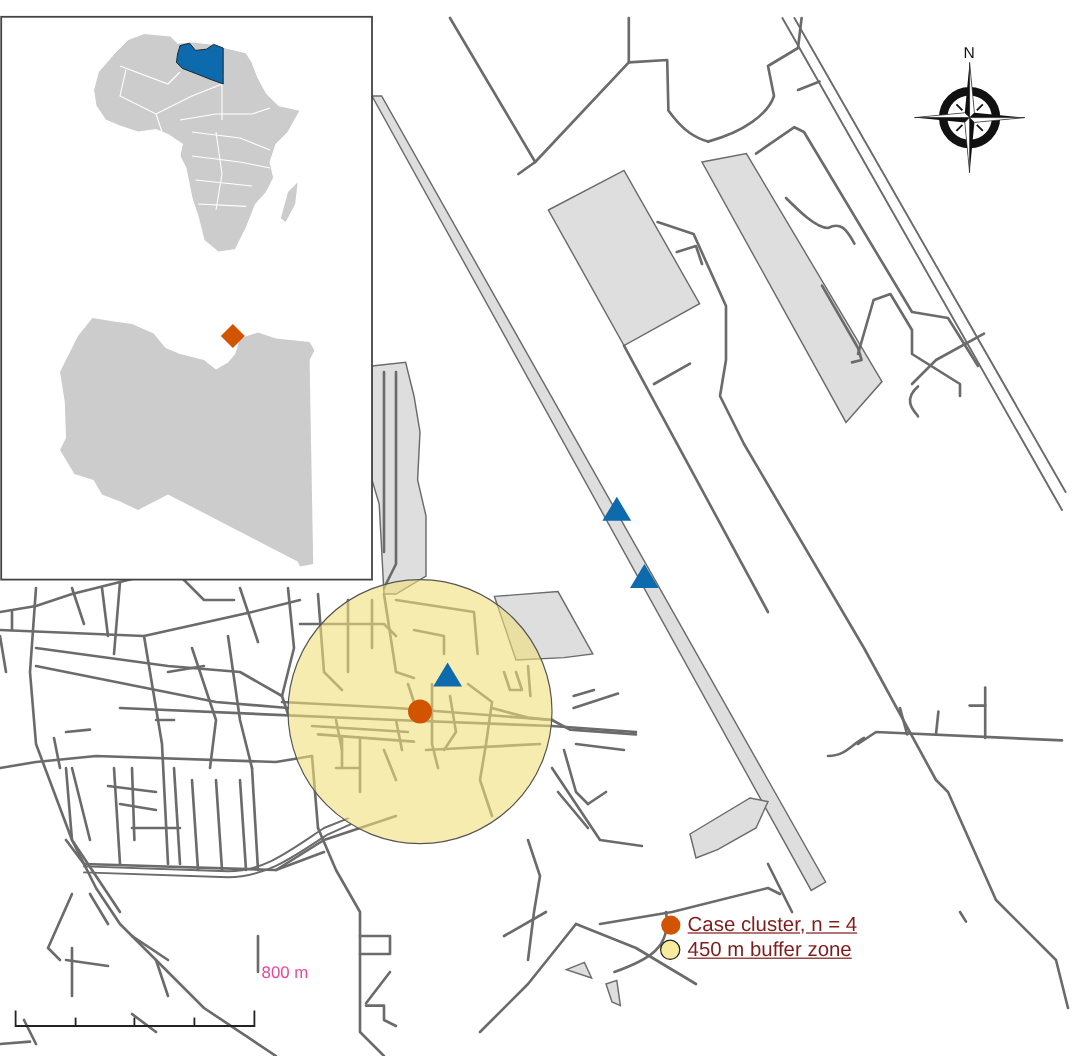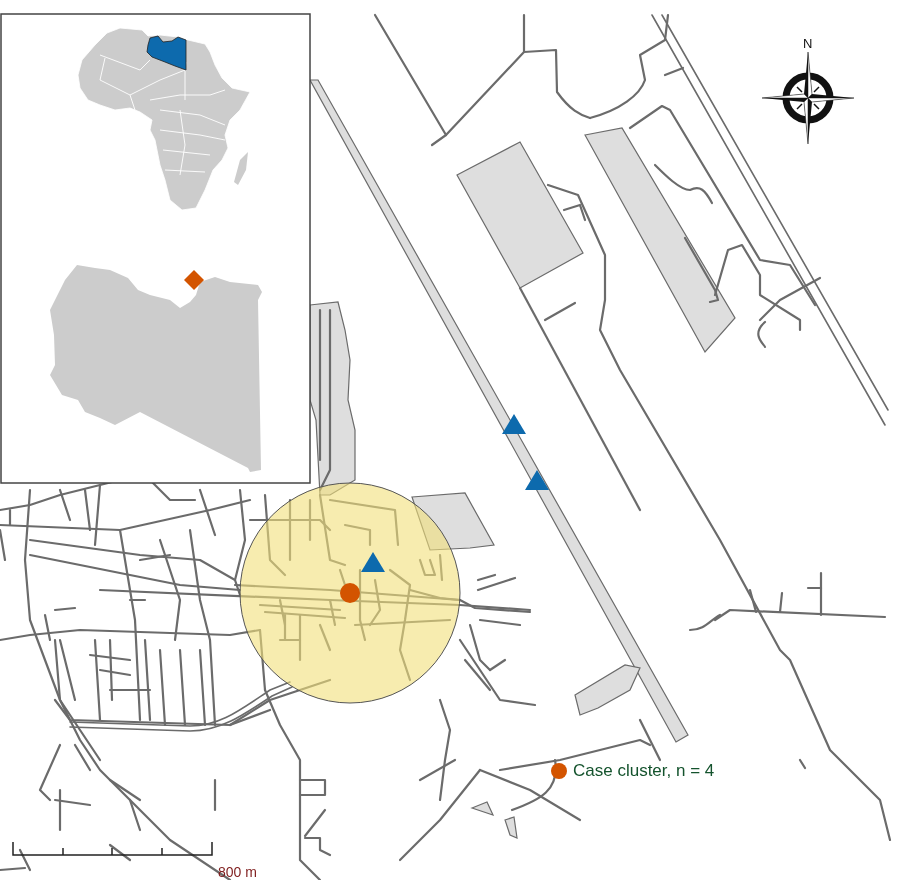--- a/index.html
+++ b/index.html
@@ -3,26 +3,26 @@
   <meta charset="utf-8">
   <style>
     html, body { margin: 0; padding: 0; background: #ffffff; }
     body { width: 900px; height: 880px; position: relative; overflow: hidden; font-family: "Liberation Sans", sans-serif; }
     #map-root { position: absolute; left: 0; top: 0; width: 900px; height: 880px; }
     svg { display: block; }
     .road { fill: none; stroke: #6b6b6b; stroke-width: 2.2; stroke-linecap: round; stroke-linejoin: round; }
     .road-thin { fill: none; stroke: #6b6b6b; stroke-width: 1.6; stroke-linecap: round; stroke-linejoin: round; }
     .area { fill: #dedede; stroke: #6b6b6b; stroke-width: 1.2; }
     .legend { position: absolute; left: 550px; top: 760px; }
-    .legend-row { display: flex; align-items: center; height: 21px; font-size: 17px; color: #14532d; }
+    .legend-row { display: flex; align-items: center; height: 21px; font-size: 17px; color: #7f1d1d; text-decoration: underline; }
     .legend-sym { width: 18px; height: 18px; margin-right: 5px; position: relative; }
     .sym-circle { width: 16px; height: 16px; border-radius: 50%; position: absolute; left: 1px; top: 1px; }
     .sym-triangle { width: 0; height: 0; border-left: 9px solid transparent; border-right: 9px solid transparent; position: absolute; left: 0; top: 1px; }
     .sym-buffer { width: 15px; height: 15px; border-radius: 50%; border: 1.5px solid #222; position: absolute; left: 0px; top: 0px; }
-    .scale-label { position: absolute; left: 218px; top: 864px; font-size: 14px; color: #7f1d1d; }
+    .scale-label { position: absolute; left: 218px; top: 802px; font-size: 14px; color: #ec4899; }
     .compass-n { position: absolute; left: 803px; top: 36px; font-size: 13px; color: #111; }
   </style>
 </head>
 <body>
 
 <div id="map-root">
   <svg width="900" height="880" viewBox="0 0 900 880">
 
     <g>
 
@@ -237,14 +237,20 @@
 
   <div class="scale-label">800 m</div>
 
   <div class="legend">
     <div class="legend-row">
       <span class="legend-sym">
           <span class="sym-circle" style="background:#d35400"></span>
         </span>
       <span>Case cluster, n = 4</span>
     </div>
+    <div class="legend-row">
+      <span class="legend-sym">
+          <span class="sym-buffer" style="background:#f7ec9e"></span>
+        </span>
+      <span>450 m buffer zone</span>
+    </div>
   </div>
 </div>
 
 </body></html>

